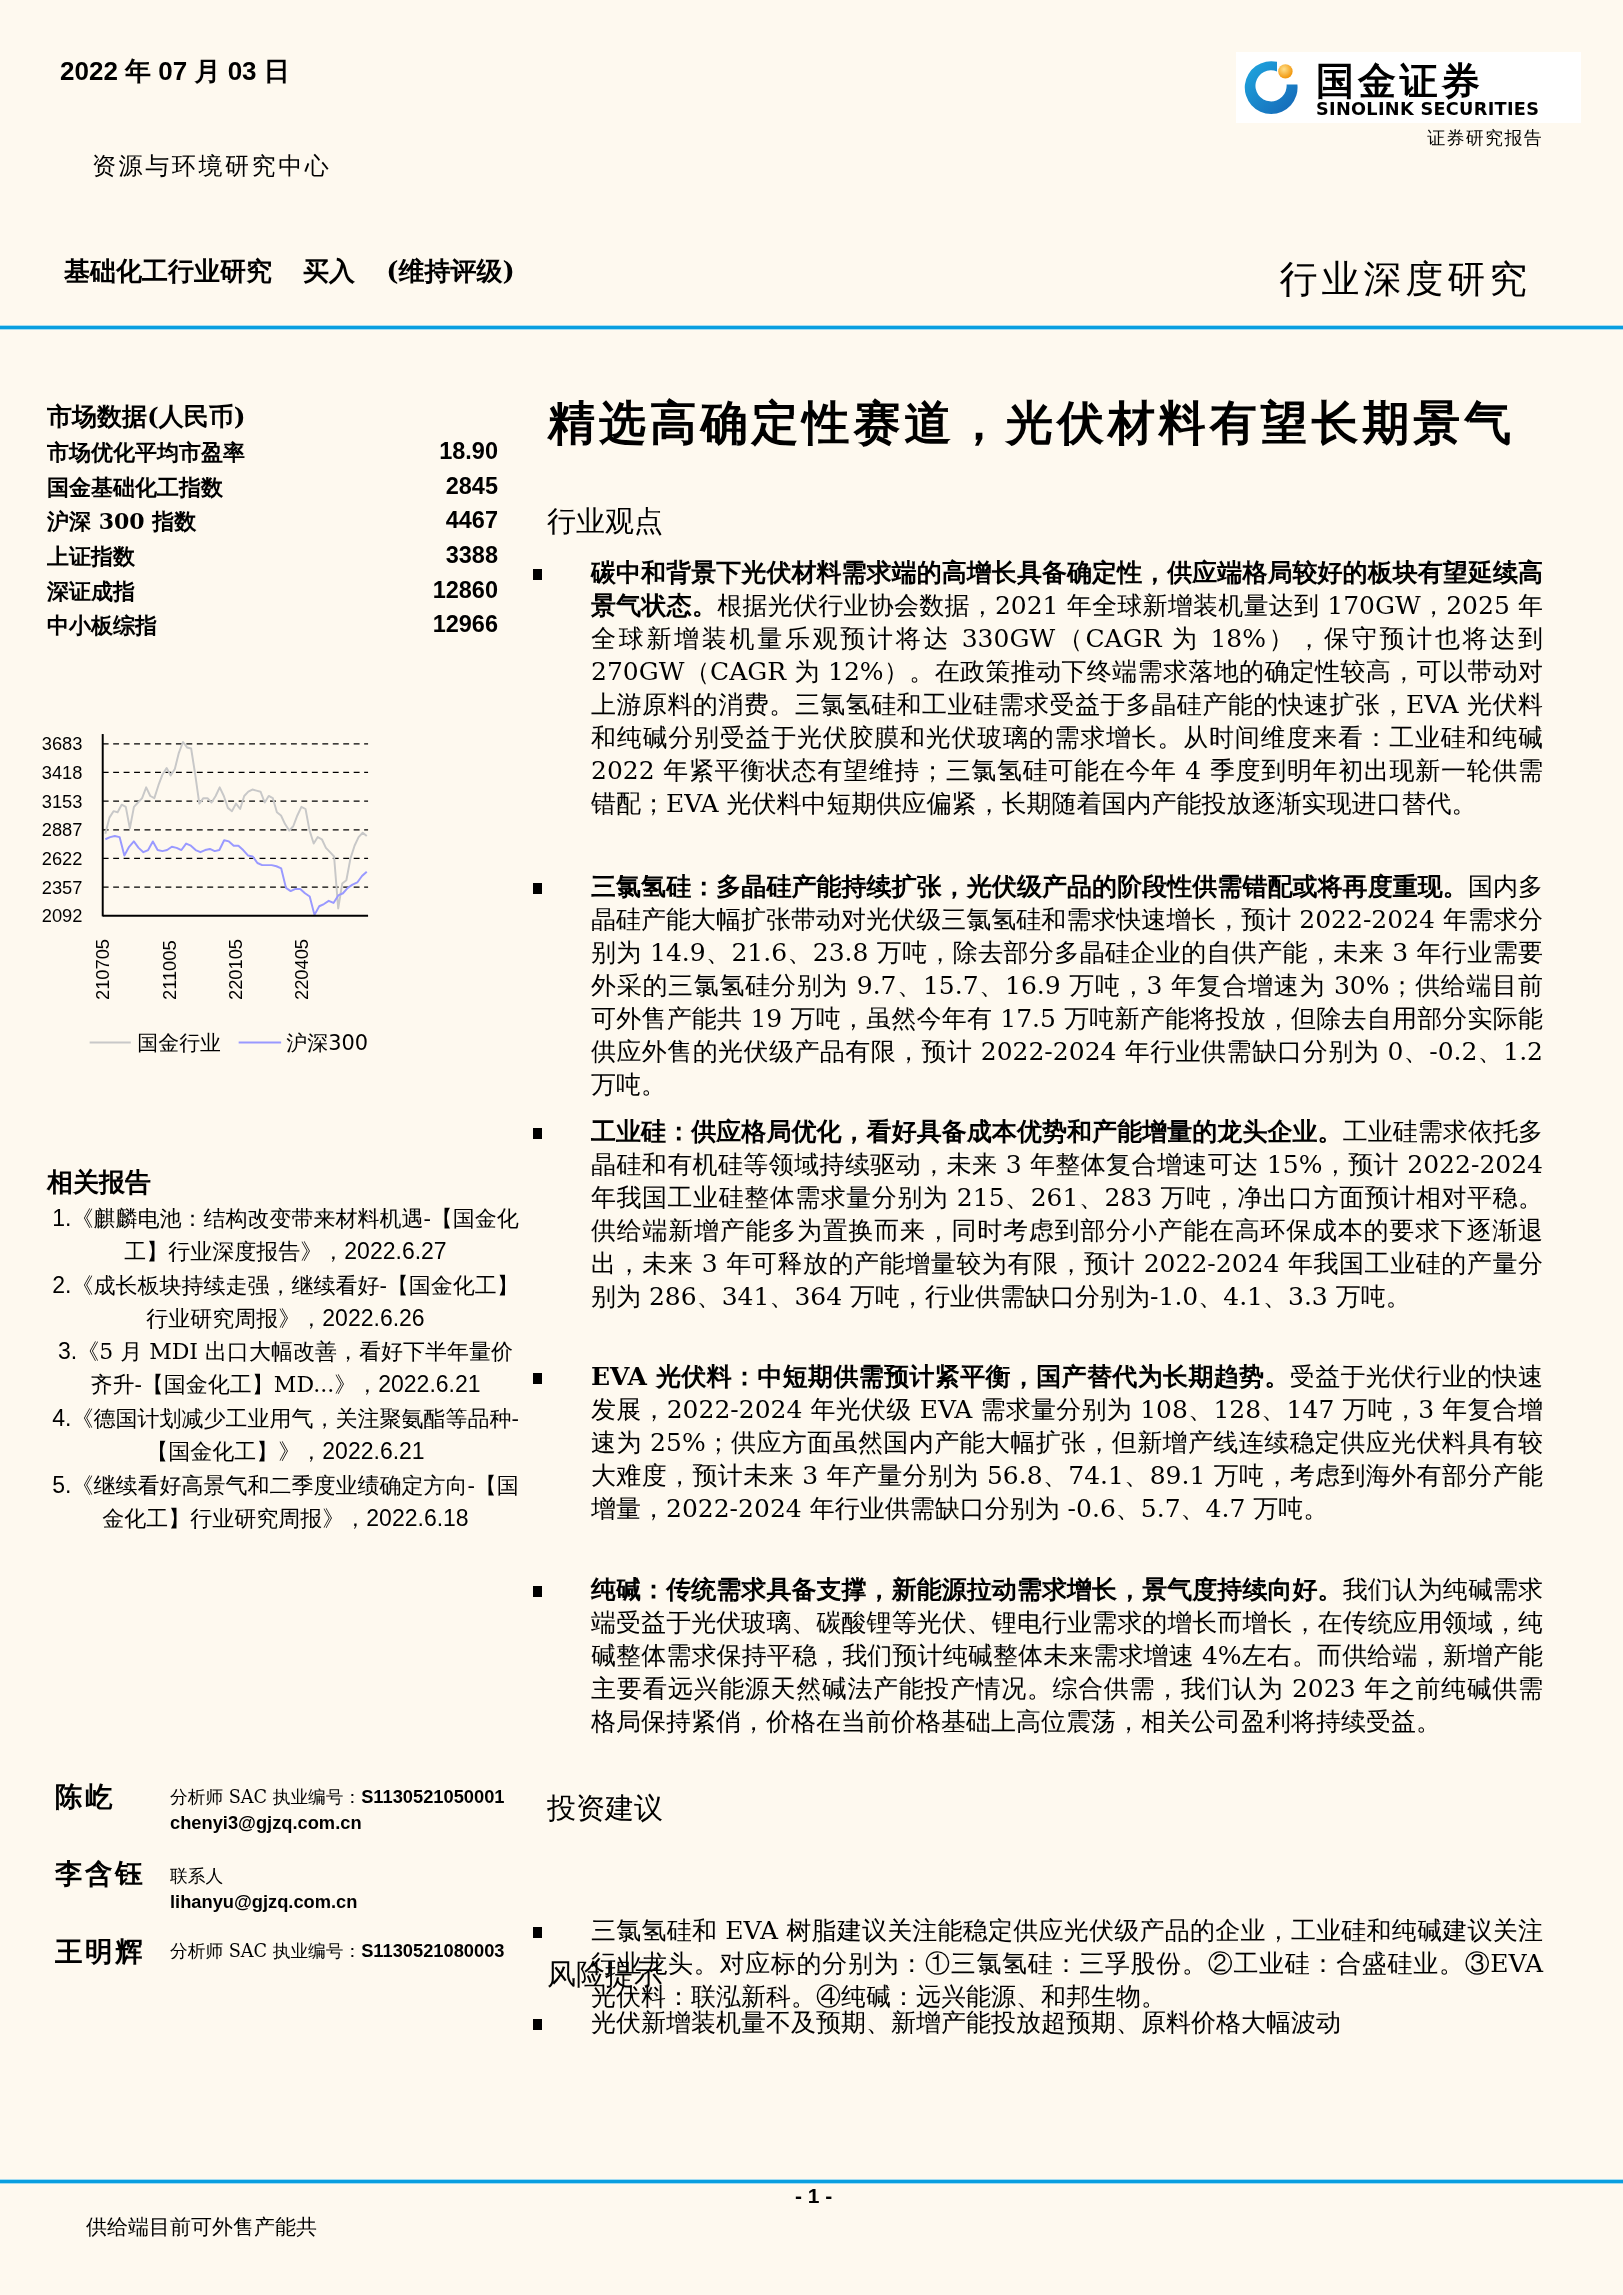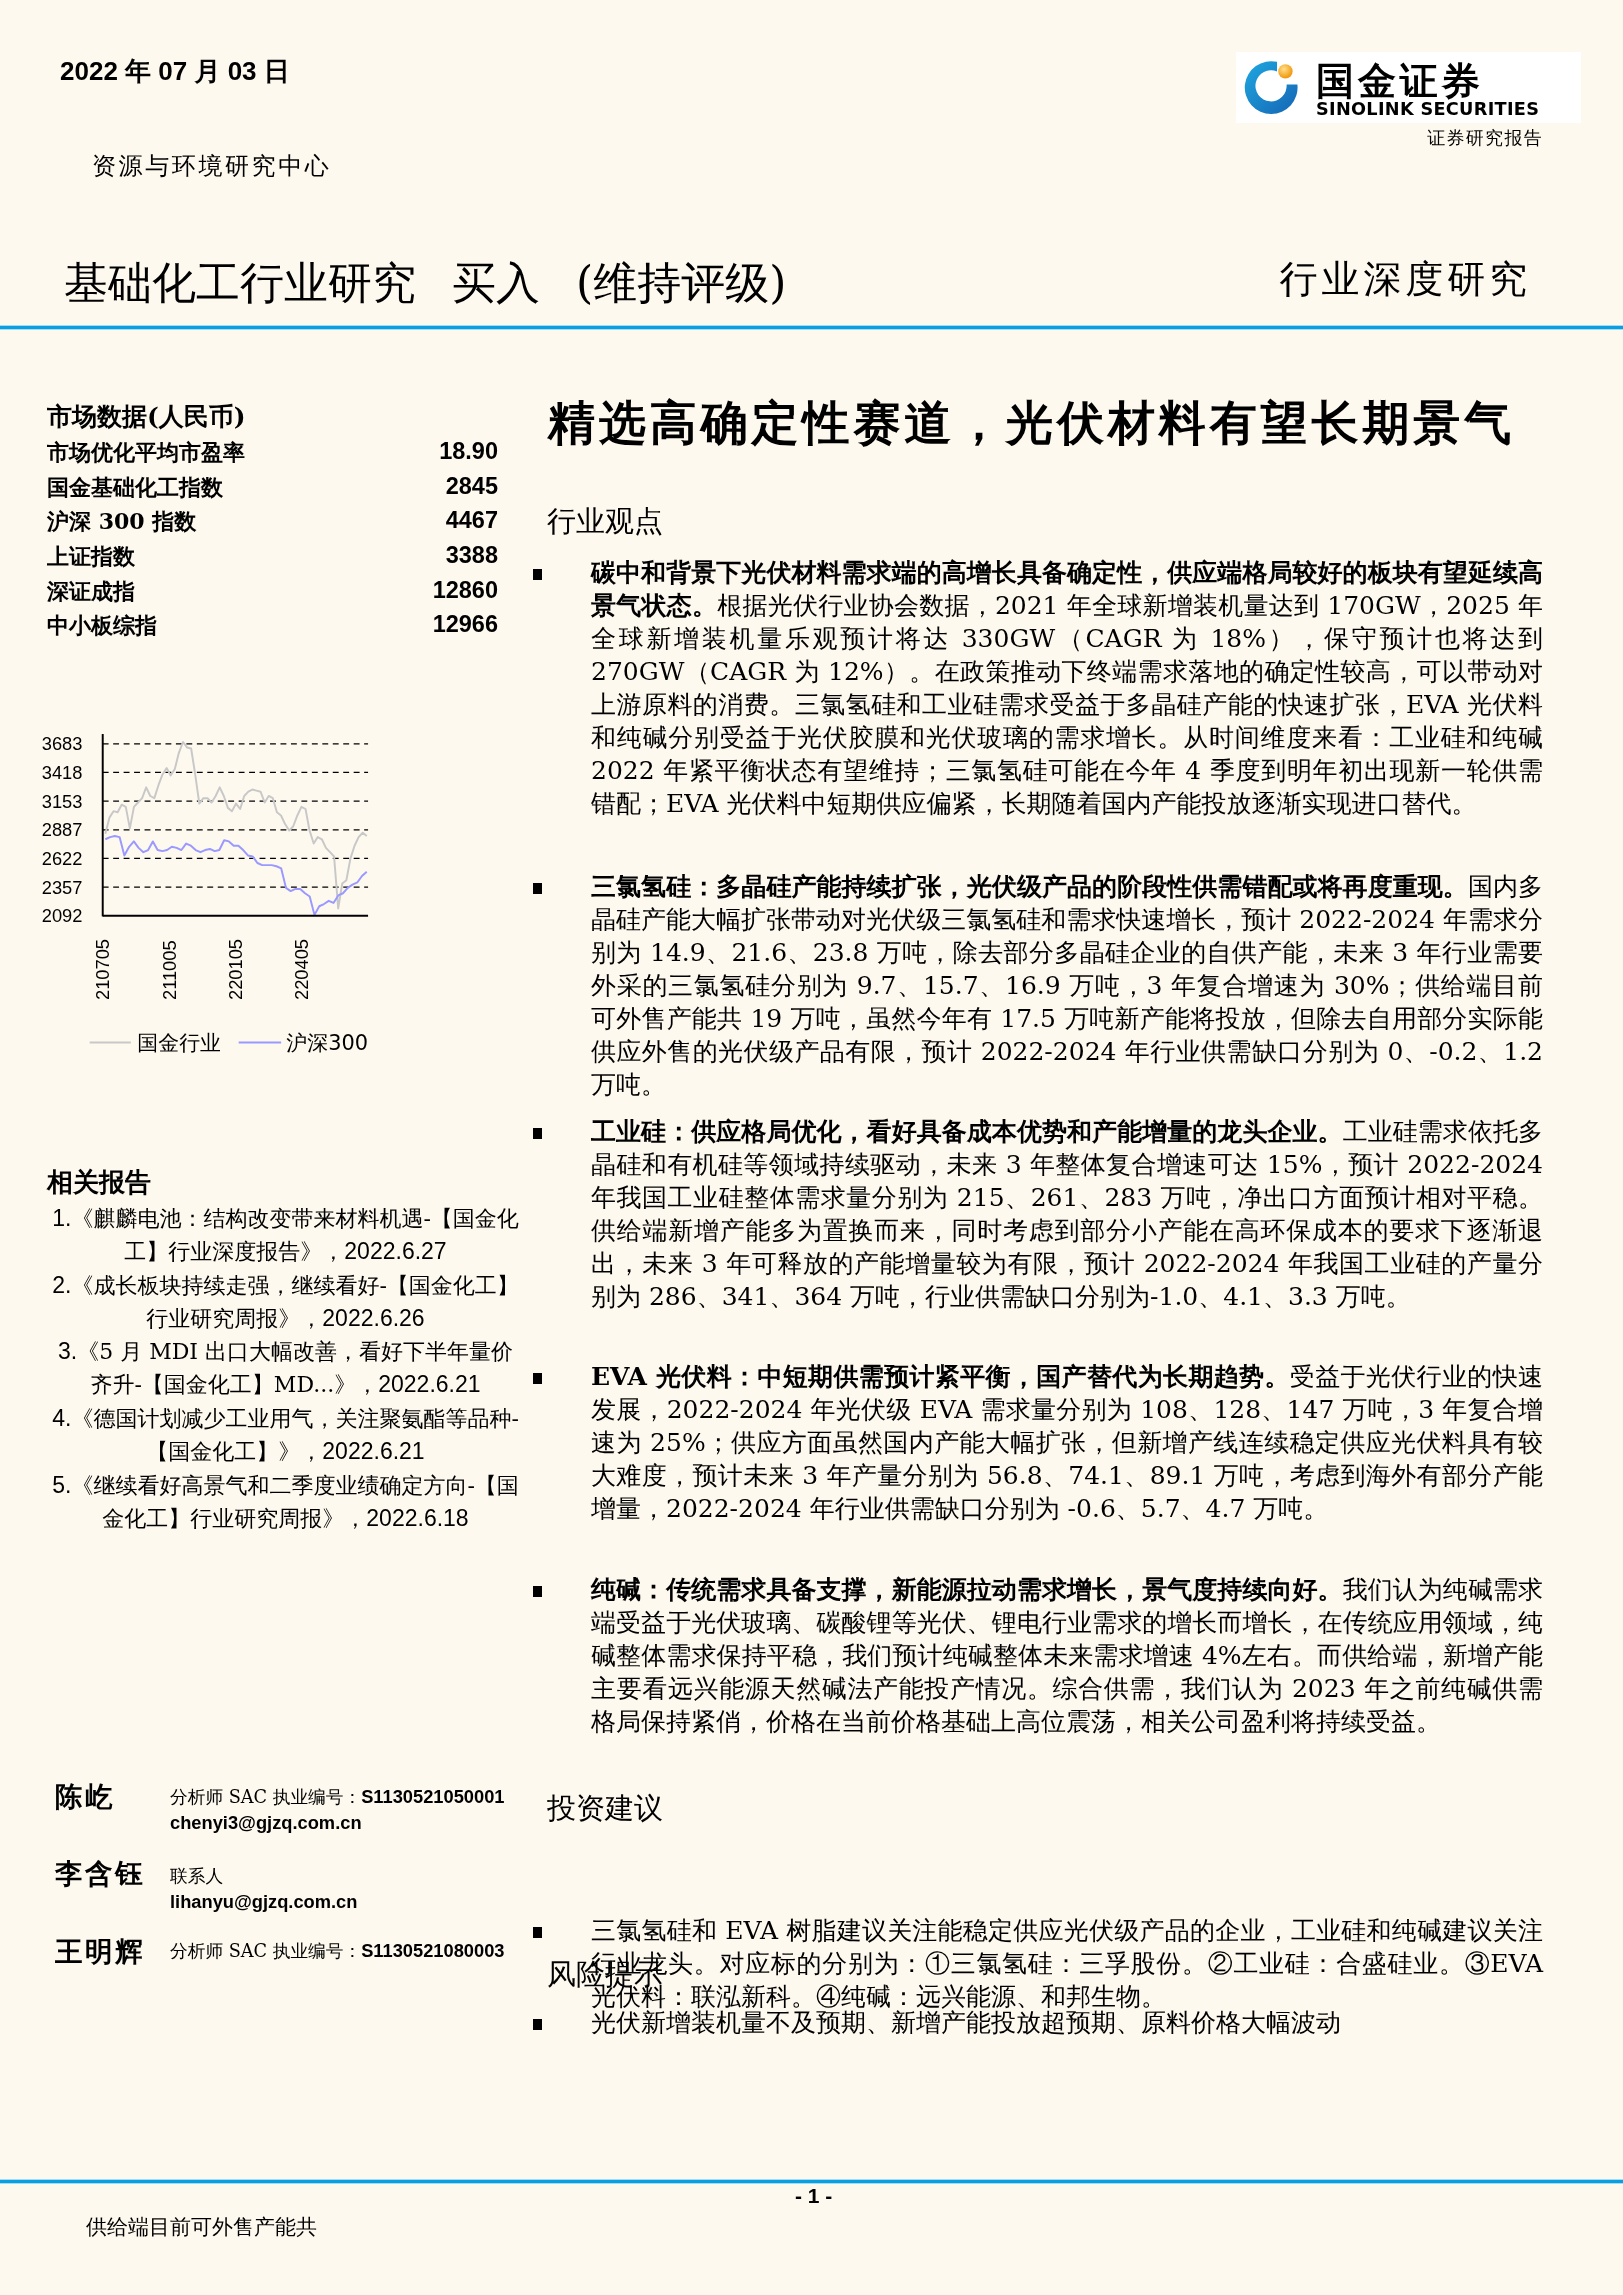--- a/index.html
+++ b/index.html
@@ -7,21 +7,21 @@
     width:1623px; height:2295px; position:relative; overflow:hidden;
     background:#FEF9EF; color:#000;
     font-family:"DejaVu Serif","Liberation Serif",serif;
   }
   .abs { position:absolute; }
   .sans { font-family:"Liberation Sans","DejaVu Sans",sans-serif; }
 
   
   #date { left:60px; top:54px; font-size:26px; font-weight:bold; }
   #center-name { left:84px; top:150px; font-size:24px; letter-spacing:2.6px;margin-left:8px; }
-  #rating-line { left:64px; top:254px; font-size:44px; font-weight:normal; white-space:nowrap; }
+  #rating-line { left:64px; top:254px; font-size:26px; font-weight:bold; white-space:nowrap; }
   #rating-line span { margin-right:22px; }
   #report-type { right:92px; top:254px; font-size:38px; letter-spacing:3.9px; }
   #logo { left:1236px; top:52px; width:345px; height:71px; background:#fff; }
   #logo-mark { left:5.2px; top:5.2px; width:60px; height:60px; }
   #logo-cn { left:80px; top:3.9px; font-size:38px; font-weight:bold; letter-spacing:3.9px; font-family:"DejaVu Sans",sans-serif; }
   #logo-en { left:80px; top:47px; font-size:17.7px; font-weight:bold; font-family:"DejaVu Sans",sans-serif; letter-spacing:0.3px; }
   #logo-sub { right:80px; top:126px; font-size:18px; letter-spacing:1.3px; }
   .hr-blue { left:0; width:1623px; height:3.3px; background:#0A9FE0; box-shadow:0 0.7px 0 #7FD0F2, 0 -0.7px 0 #7FD0F2; }
   #hr-top { top:326px; }
   #hr-bottom { top:2180px; }

